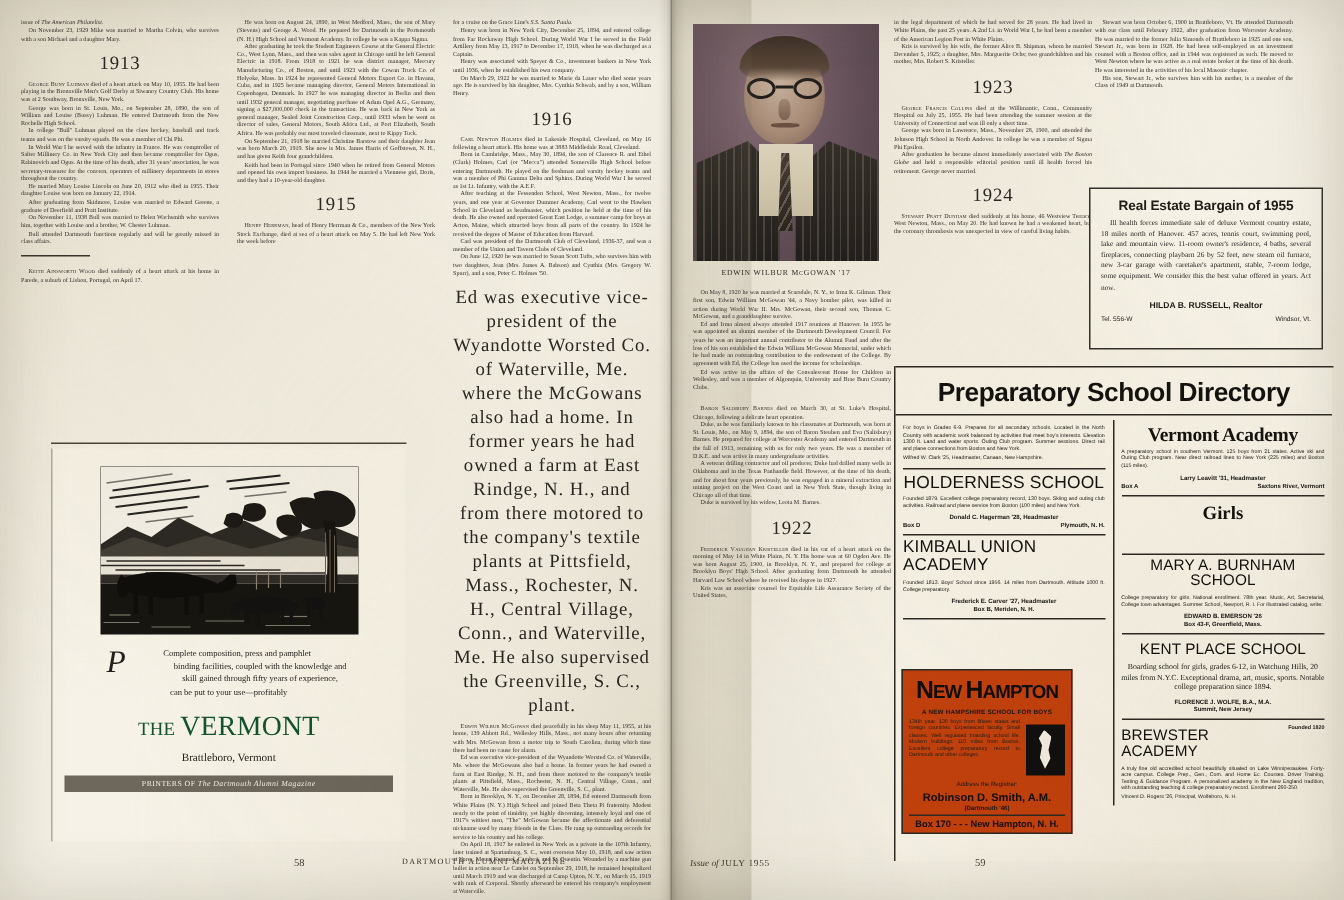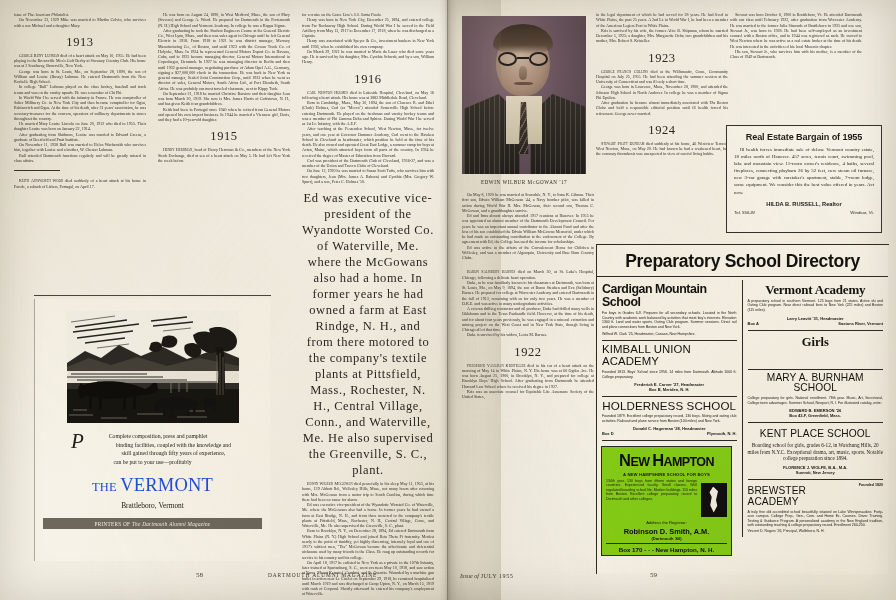--- a/index.html
+++ b/index.html
@@ -113,21 +113,21 @@
     margin: 9px 10px 0 10px; font-size: 5.7px; line-height: 8.6px;
     color:#272320; text-align:center; font-family:"Liberation Serif", serif;
   }
   .vpc-copy .l1 { text-align:left; text-indent: 22px; }
   .dropcap {
     float:left; font-size: 21px; line-height: 17px; margin: 1px 3px 0 4px;
     font-family:"Liberation Serif", serif; color:#211e1b; font-style:italic;
   }
   .vpc-name1 {
     text-align:center; font-size: 18.5px; line-height: 20px; margin-top: 9px;
-    letter-spacing:.2px; color:#1d4ed8; font-family:"Liberation Serif", serif;
+    letter-spacing:.2px; color:#14532d; font-family:"Liberation Serif", serif;
   }
   .vpc-name1 .the { font-size: 12.5px; }
   .vpc-name2 {
     text-align:center; font-size: 14.2px; line-height:16px; letter-spacing: .6px;
     color:#1f1c19; font-family:"Liberation Serif", serif;
   }
   .vpc-city {
     text-align:center; font-size: 7.4px; margin-top:4px; color:#242119;
   }
   .vpc-strip {
@@ -302,22 +302,22 @@
     clip-path: polygon(46% 0, 100% 18%, 78% 52%, 92% 74%, 52% 100%, 14% 72%, 30% 40%, 6% 22%);
   }
   .nh-addr { text-align:center; font-size:4.1px; margin-top:3px; color:#1a1713;
     font-family:"Liberation Sans", sans-serif;}
   .nh-name { text-align:center; font-size:7.4px; font-weight:700; margin-top:2px; color:#100e0c;
     font-family:"Liberation Sans", sans-serif;}
   .nh-class { text-align:center; font-size:4.1px; font-weight:700; color:#1a1713;
     font-family:"Liberation Sans", sans-serif;}
   .nh-box { text-align:center; font-size:6.2px; font-weight:700; margin-top:2px; color:#100e0c;
     font-family:"Liberation Sans", sans-serif; border-top:1.1px solid #2e2923; padding-top:2px;}
-  #nh-wrapper { position:absolute; left: 601px; top: 446px; width: 131px; height: 110px;
-    background:#84cc16; border:1.2px solid #2e2923; }
+  #nh-wrapper { position:absolute; left: 601px; top: 446px; width: 114px; height: 110px;
+    background:#c2410c; border:1.2px solid #2e2923; }
 </style>
 </head>
 <body>
 
 <div id="spread">
 
   <div class="page" id="page-left">
 
     <div class="cols" style="left:14px; top:12px; width:420px; gap:12px;">
 
@@ -550,42 +550,41 @@
   <div id="prep-directory">
     <div class="pd-rule-top"></div>
     <div class="pd-title">Preparatory School Directory</div>
     <div class="pd-rule"></div>
 
     <div class="pd-cols">
 
       <div class="pd-col left">
 
         <div class="pd-entry">
-          <div class="pd-name blk">Cardigan Mountain School</div>
           <div class="pd-desc">For boys in Grades 6-9. Prepares for all secondary schools. Located in the North Country with academic work balanced by activities that meet boy's interests. Elevation 1300 ft. Land and water sports. Outing Club program. Summer sessions. Direct rail and plane connections from Boston and New York.</div>
           <div class="pd-desc" style="margin-top:2px;">Wilfred W. Clark '25, Headmaster, Canaan, New Hampshire.</div>
-        </div>
-
-        <div class="pd-entry">
-          <div class="pd-name thinL">KIMBALL UNION ACADEMY</div>
-          <div class="pd-desc">Founded 1813. Boys' School since 1956. 14 miles from Dartmouth. Altitude 1000 ft. College preparatory.</div>
-          <div class="pd-head">Frederick E. Carver '27, Headmaster</div>
-          <div class="pd-addr center">Box B, Meriden, N. H.</div>
         </div>
 
         <div class="pd-entry">
           <div class="pd-name thin">HOLDERNESS SCHOOL</div>
           <div class="pd-desc">Founded 1879. Excellent college preparatory record, 130 boys. Skiing and outing club activities. Railroad and plane service from Boston (100 miles) and New York.</div>
           <div class="pd-head">Donald C. Hagerman '28, Headmaster</div>
           <div class="pd-addr">
             <span>Box D</span>
             <span>Plymouth, N. H.</span>
           </div>
         </div>
 
+        <div class="pd-entry">
+          <div class="pd-name thinL">KIMBALL UNION ACADEMY</div>
+          <div class="pd-desc">Founded 1813. Boys' School since 1956. 14 miles from Dartmouth. Altitude 1000 ft. College preparatory.</div>
+          <div class="pd-head">Frederick E. Carver '27, Headmaster</div>
+          <div class="pd-addr center">Box B, Meriden, N. H.</div>
+        </div>
+
       </div>
 
       <div class="pd-col">
 
         <div class="pd-entry">
           <div class="pd-name serif-blk">Vermont Academy</div>
           <div class="pd-desc">A preparatory school in southern Vermont. 125 boys from 21 states. Active ski and Outing Club program. Near direct railroad lines to New York (225 miles) and Boston (115 miles).</div>
           <div class="pd-head">Larry Leavitt '31, Headmaster</div>
           <div class="pd-addr">
             <span>Box A</span>

